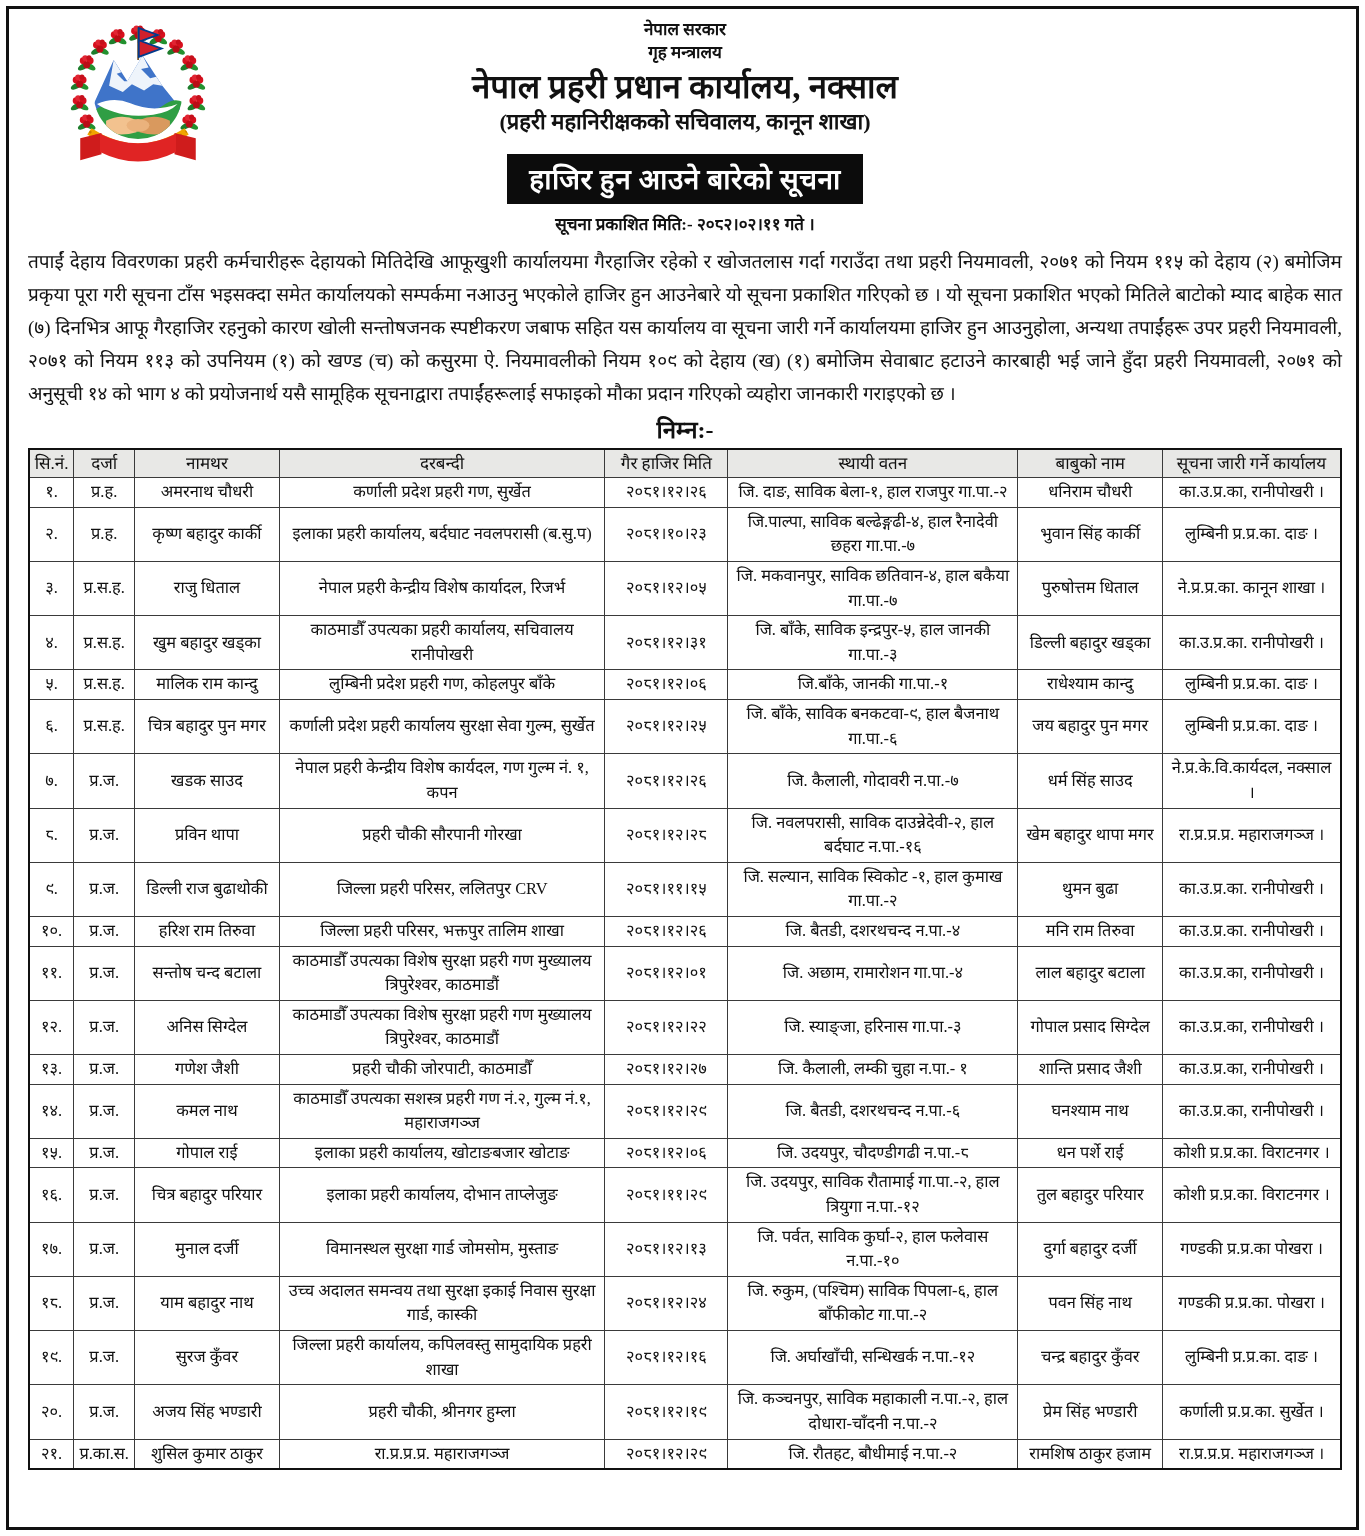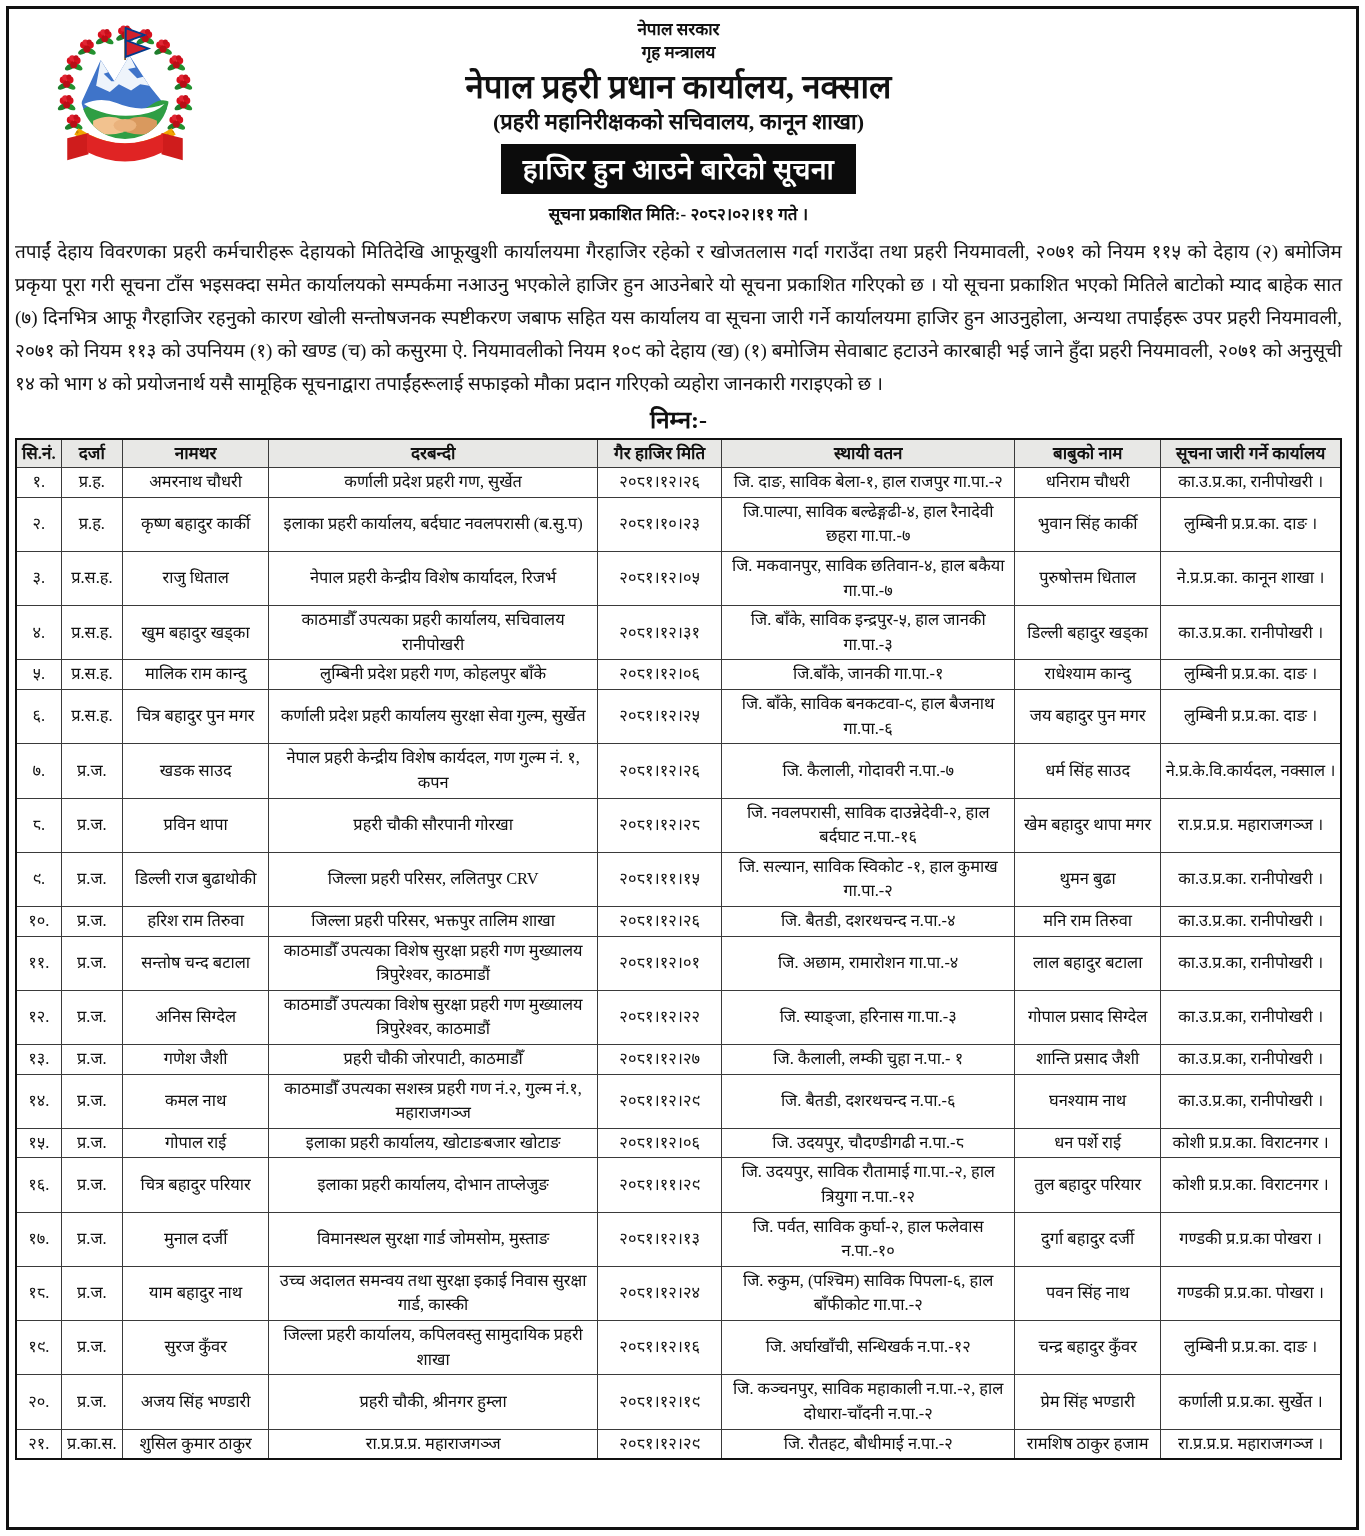--- a/index.html
+++ b/index.html
@@ -3,37 +3,37 @@
 <meta charset="utf-8">
 <style>
   html,body{margin:0;padding:0;}
   body{
     width:1365px;height:1536px;background:#f2f2f0;
     font-family:"Liberation Serif","DejaVu Serif",serif;
     color:#111;position:relative;
   }
   .sheet{position:absolute;inset:0;background:#fff;}
   .outer-frame{position:absolute;inset:7px;border:2px solid #1a1a1a;}
-  .inner-frame{position:absolute;inset:6px;border:3px solid #111;padding:10px 14px 8px 6px;box-sizing:border-box;overflow:hidden;}
+  .inner-frame{position:absolute;inset:6px;border:3px solid #111;padding:10px 14px 8px 19px;box-sizing:border-box;overflow:hidden;}
 
   .header{position:relative;text-align:center;}
   .emblem-wrap{position:absolute;left:34px;top:6px;width:152px;height:150px;}
   .org-line-sm{font-size:17px;font-weight:bold;line-height:1.35;}
   .org-line-lg{font-size:33px;font-weight:bold;line-height:1.25;margin-top:2px;}
   .org-line-md{font-size:22px;font-weight:bold;line-height:1.3;}
   .notice-title-box{display:inline-block;background:#0c0c0c;color:#fff;
-    font-size:28px;font-weight:bold;padding:5px 22px 7px 22px;margin-top:7px;letter-spacing:.5px;}
+    font-size:28px;font-weight:bold;padding:5px 22px 7px 22px;margin-top:17px;letter-spacing:.5px;}
   .pub-date{font-size:17px;font-weight:bold;margin-top:8px;}
 
   .body-par{font-size:19px;line-height:1.74;text-align:justify;margin-top:10px;}
   .list-intro{text-align:center;font-weight:bold;font-size:24px;margin:2px 0 3px 0;}
 
   table.notice{width:100%;border-collapse:collapse;table-layout:fixed;
     border:2px solid #111;font-size:16.4px;}
-  table.notice th{background:#e8e8e6;font-weight:bold;border:1px solid #3a3a3a;
+  table.notice th{background:#e8e8e6;font-weight:normal;border:1px solid #3a3a3a;
     padding:3px 2px;text-align:center;font-size:17px;line-height:1.25;}
   table.notice td{border:1px solid #3a3a3a;padding:2px 4px;text-align:center;
     vertical-align:middle;line-height:1.5;word-wrap:break-word;}
   .c0{width:3.1%;} .c1{width:4.4%;} .c2{width:11%;} .c3{width:25.2%;}
   .c4{width:9.3%;} .c5{width:22.4%;} .c6{width:11%;} .c7{width:13.6%;}
   td.c4{white-space:nowrap;}
 </style>
 </head>
 <body>
 

